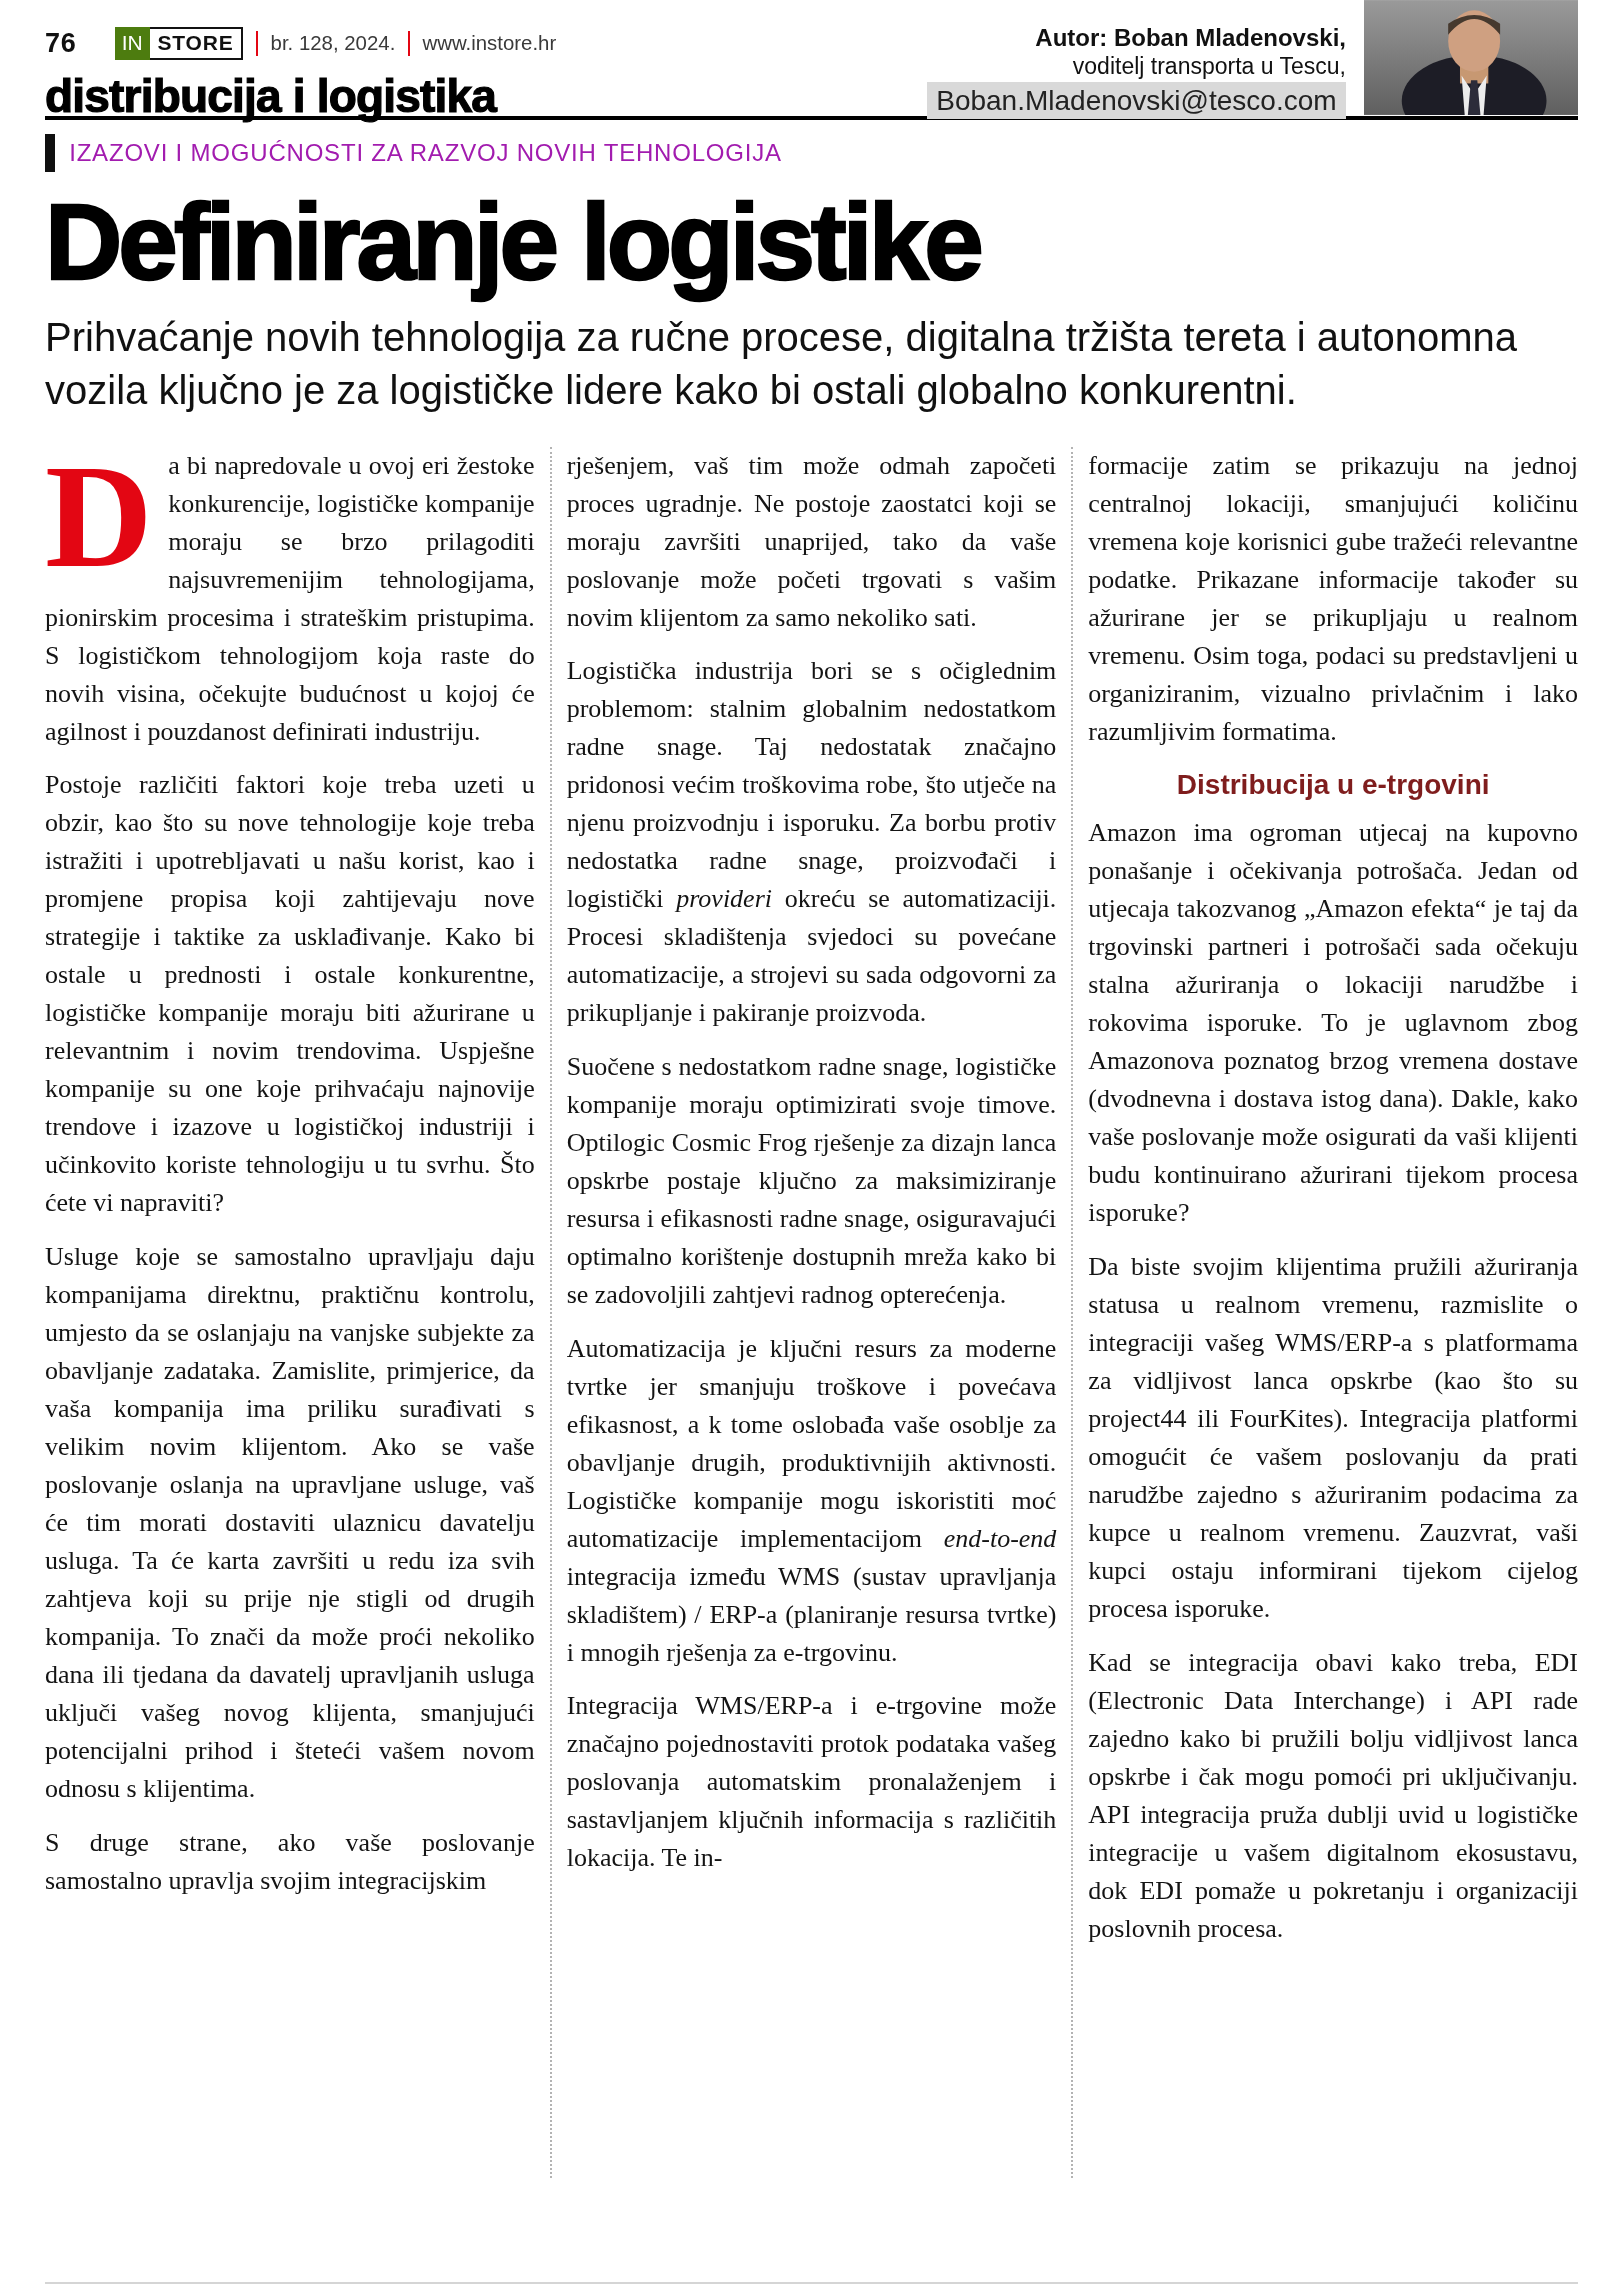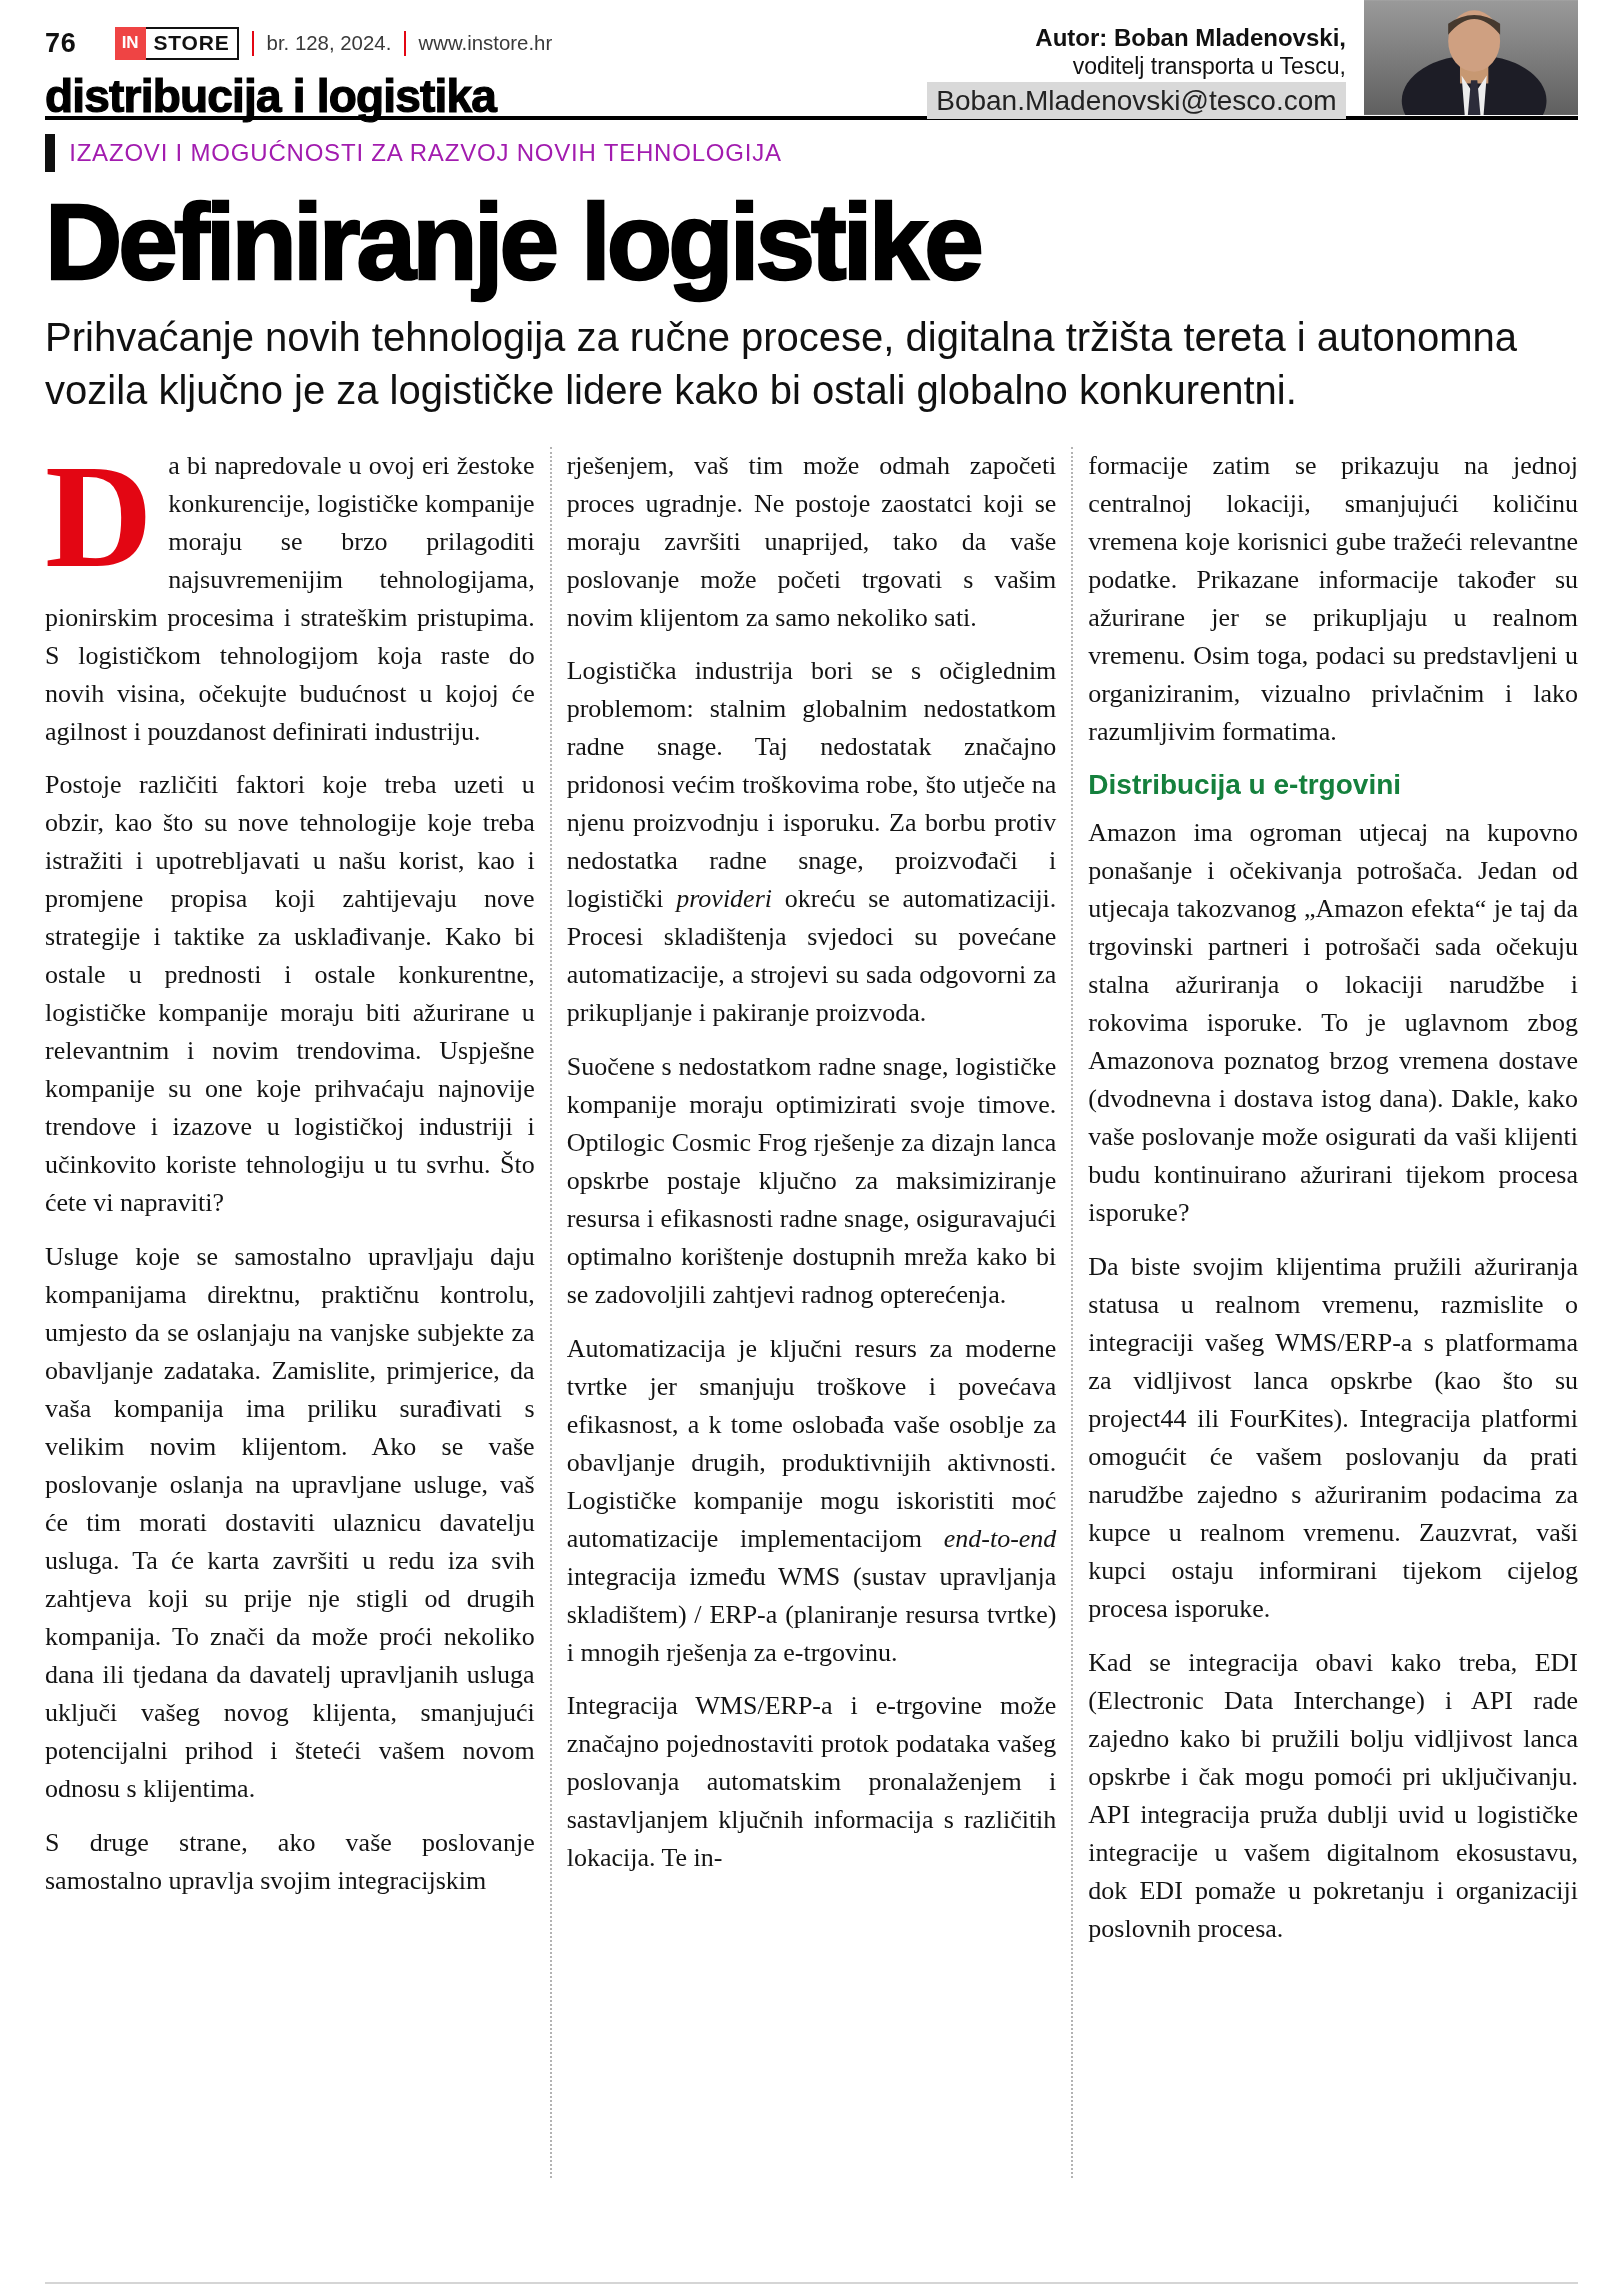--- a/index.html
+++ b/index.html
@@ -9,21 +9,21 @@
     font-family:"Liberation Sans", sans-serif; color:#111;
   }
   .page { position:absolute; inset:0; padding:0 45px; }
 
   
   .topbar { position:relative; height:116px; }
   .meta-row { display:flex; align-items:center; padding-top:27px; }
   .page-num { font-size:27px; font-weight:bold; letter-spacing:0.8px; }
   .logo { display:inline-flex; align-items:stretch; margin-left:38px; }
   .logo-in {
-    background:#ef4444; color:#fff; font-weight:bold; font-size:17px;
+    background:#4d7c0f; color:#fff; font-weight:normal; font-size:21px;
     padding:2.4px 7px; display:flex; align-items:center;
   }
   .logo-store {
     border:2.4px solid #111; border-left:none; color:#111; font-weight:bold;
     font-size:21px; padding:2.4px 7.9px; display:flex; align-items:center; letter-spacing:0.8px;
   }
   .meta-item {
     font-size:20.4px; color:#3a3a3a; margin-left:12.6px; padding-left:12.6px;
     border-left:2.4px solid #e30613; height:25px; display:flex; align-items:center;
   }
@@ -67,21 +67,21 @@
   .col-rule { flex:0 0 0px; border-left:2.4px dotted #b3b3b3; margin:0 15px; }
   .body-para { margin:0 0 15.7px 0; }
   .body-para em { font-style:italic; }
   .dropcap {
     float:left; font-family:"Liberation Serif", serif; font-weight:bold;
     font-size:149px; line-height:124px; height:138px; color:#e30613;
     margin:7.9px 15.7px 0 0;
   }
   .subhead {
     font-family:"Liberation Sans", sans-serif; font-size:28px; font-weight:bold;
-    color:#15803d; margin:19px 0 14px 0; text-align:left; line-height:1.1;
+    color:#7f1d1d; margin:19px 0 14px 0; text-align:center; line-height:1.1;
   }
 
   .footer-rule { position:absolute; left:45px; right:45px; bottom:11px; height:1.6px; background:#d5d5d5; }
 </style>
 </head>
 <body>
 
 <div class="page">
 
   <header class="topbar">

